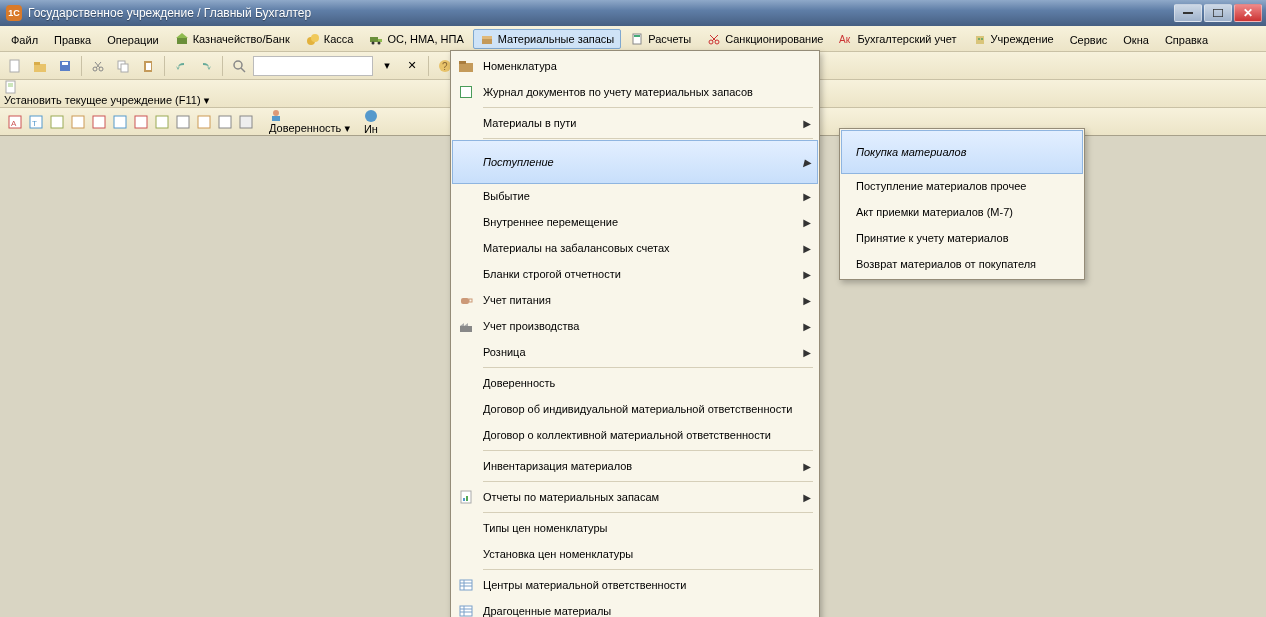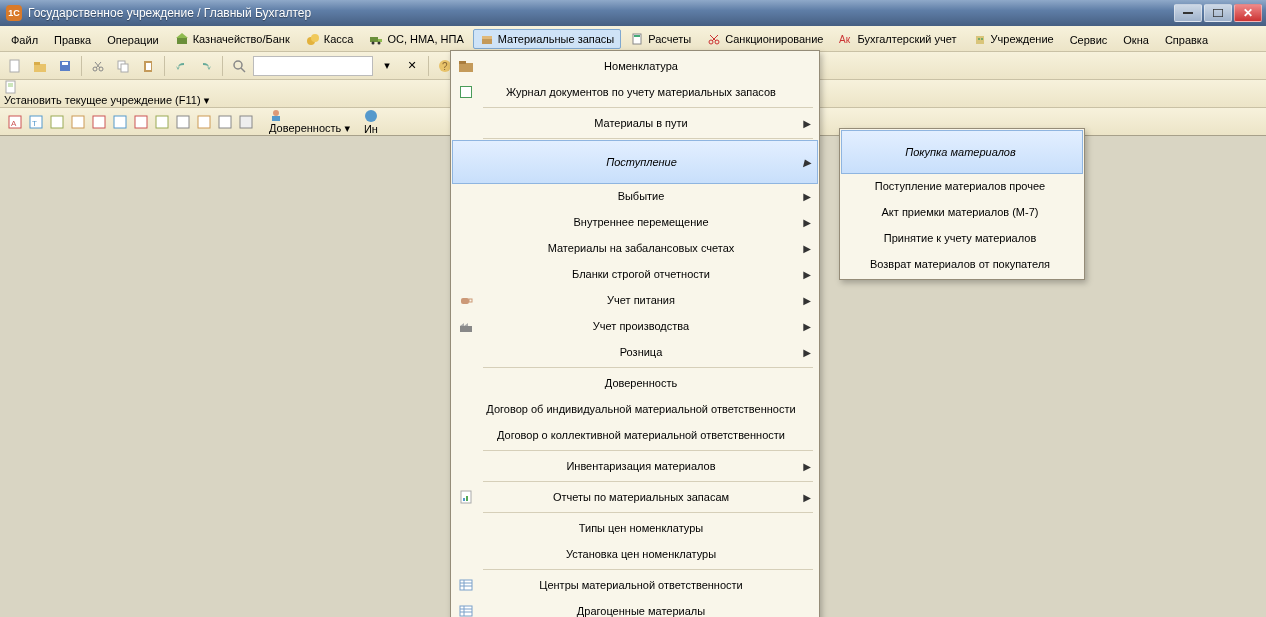--- a/index.html
+++ b/index.html
@@ -99,21 +99,20 @@
     box-shadow: 2px 3px 6px rgba(0,0,0,.25);
     min-width: 370px;
     padding: 2px;
   }
   .dropdown-row {
     display: flex; align-items: center;
     height: 26px;
     cursor: pointer;
     position: relative;
     padding-right: 18px;
-    text-align: center;
   }
   .dropdown-row:hover, .dropdown-row.highlight {
     background: linear-gradient(#e3efff,#c8dffb);
     border: 1px solid #8fb5e0;
     height: 44px;
     margin: -1px;
     padding-right: 17px;
     font-style: italic;
   }
   .dropdown-row .iconcell {

